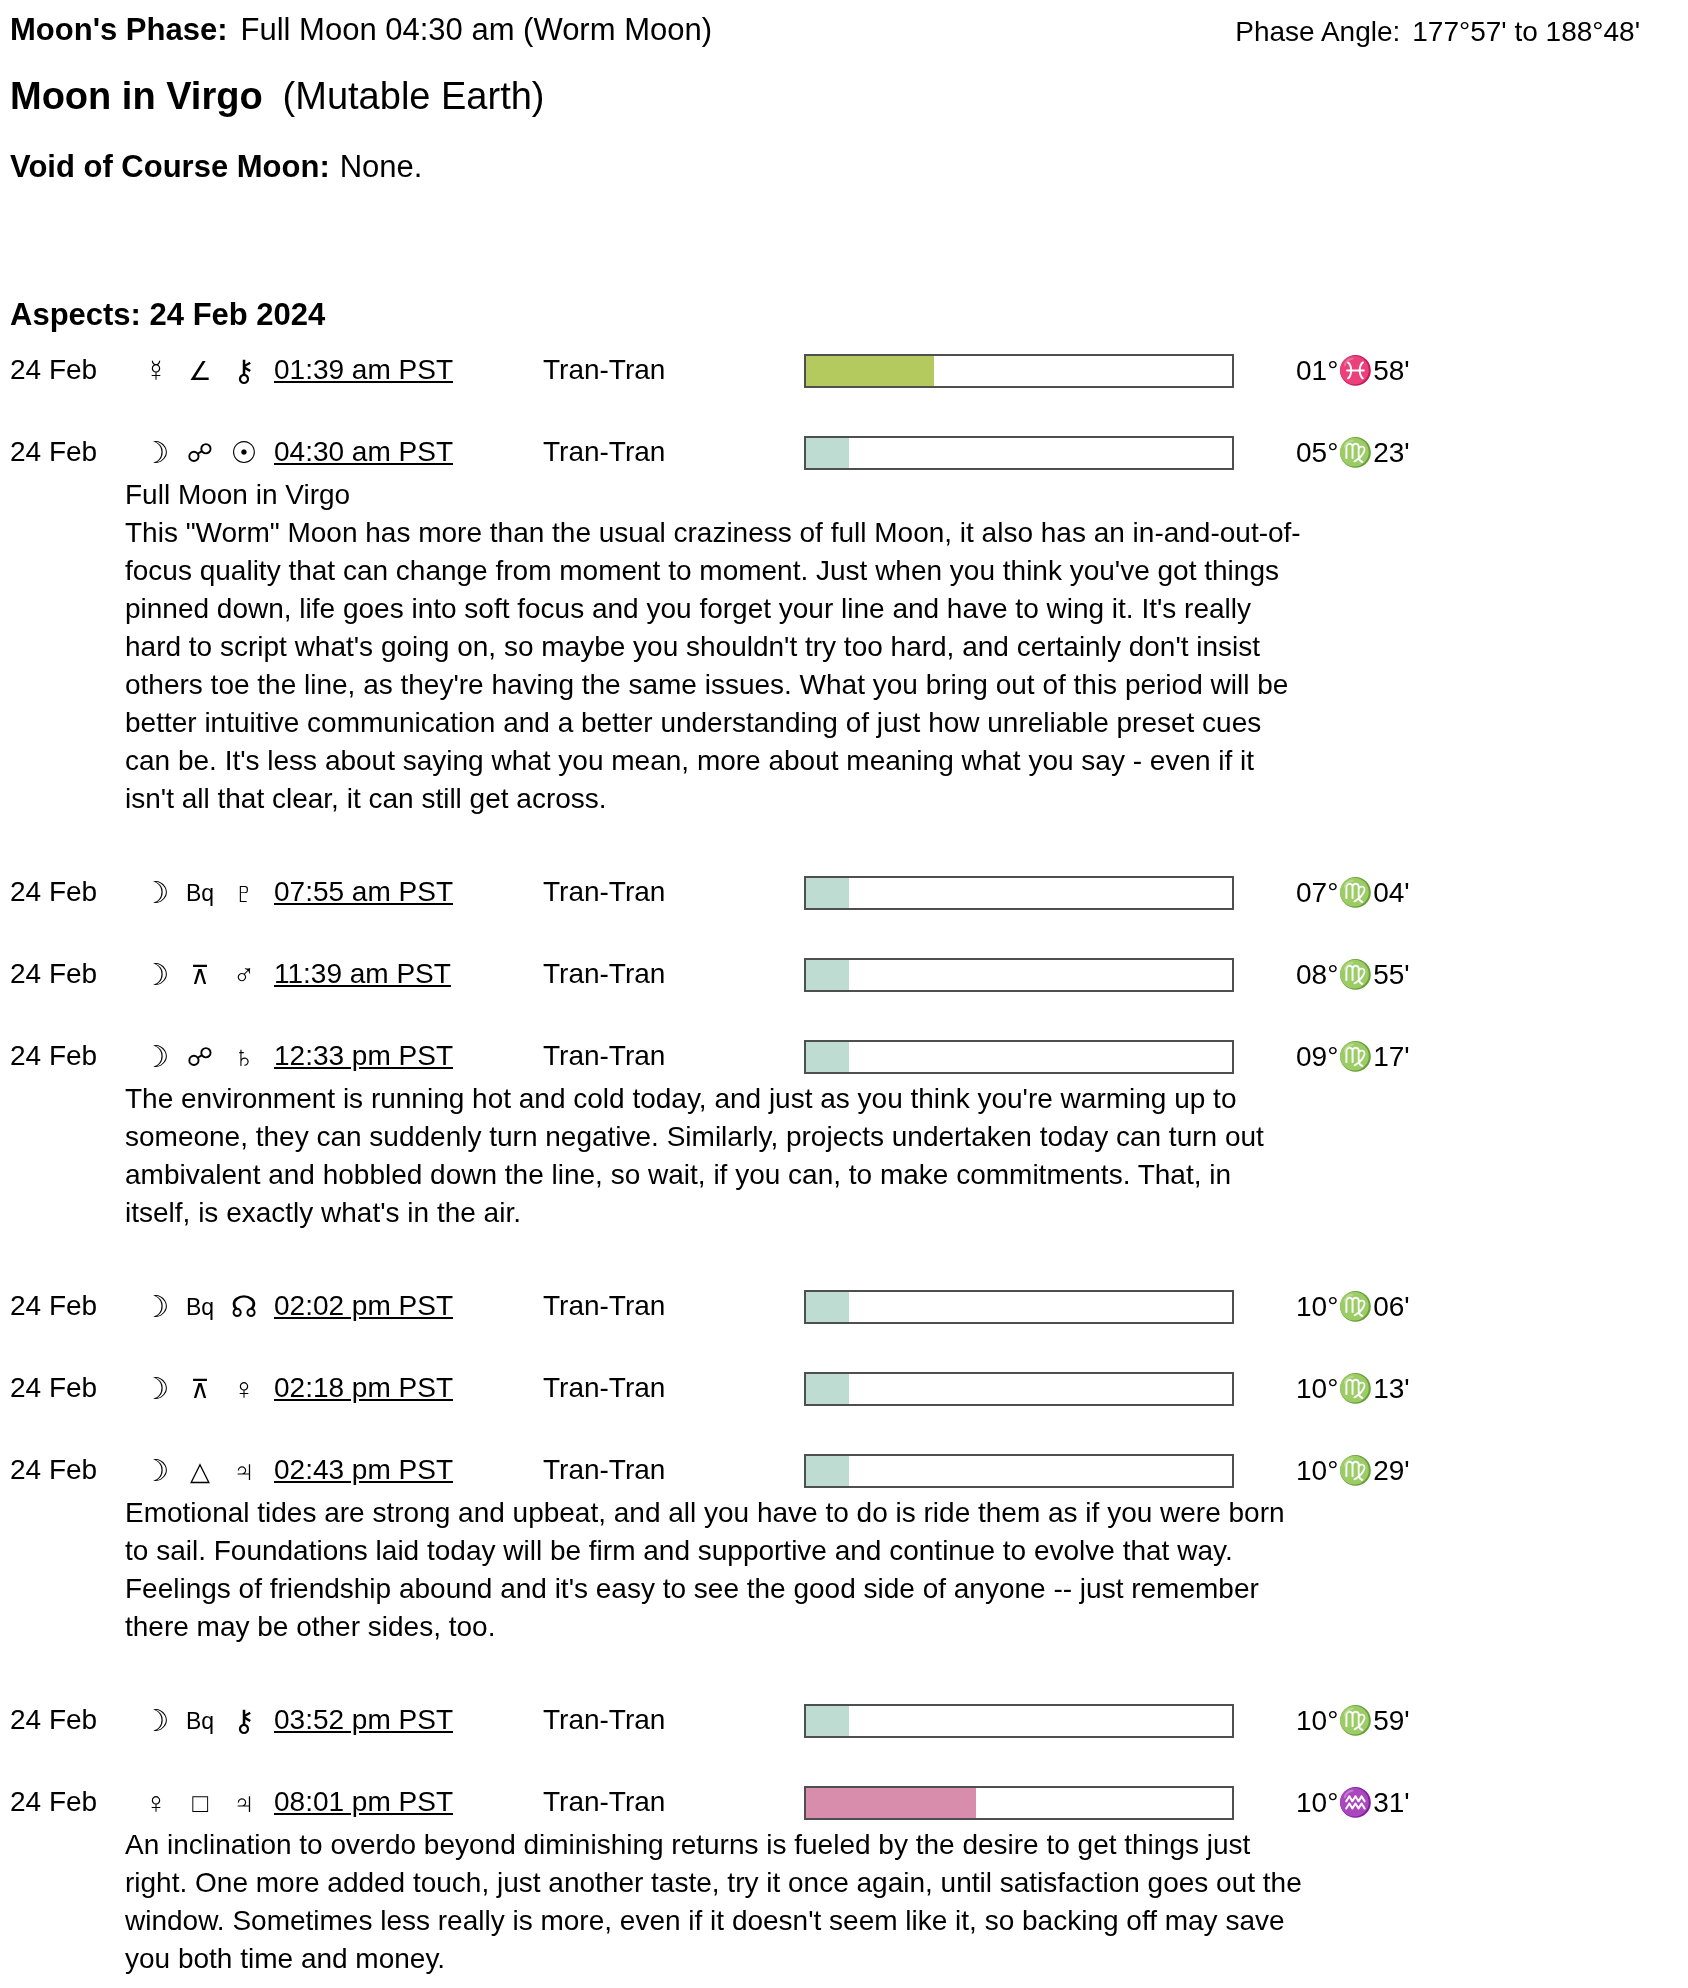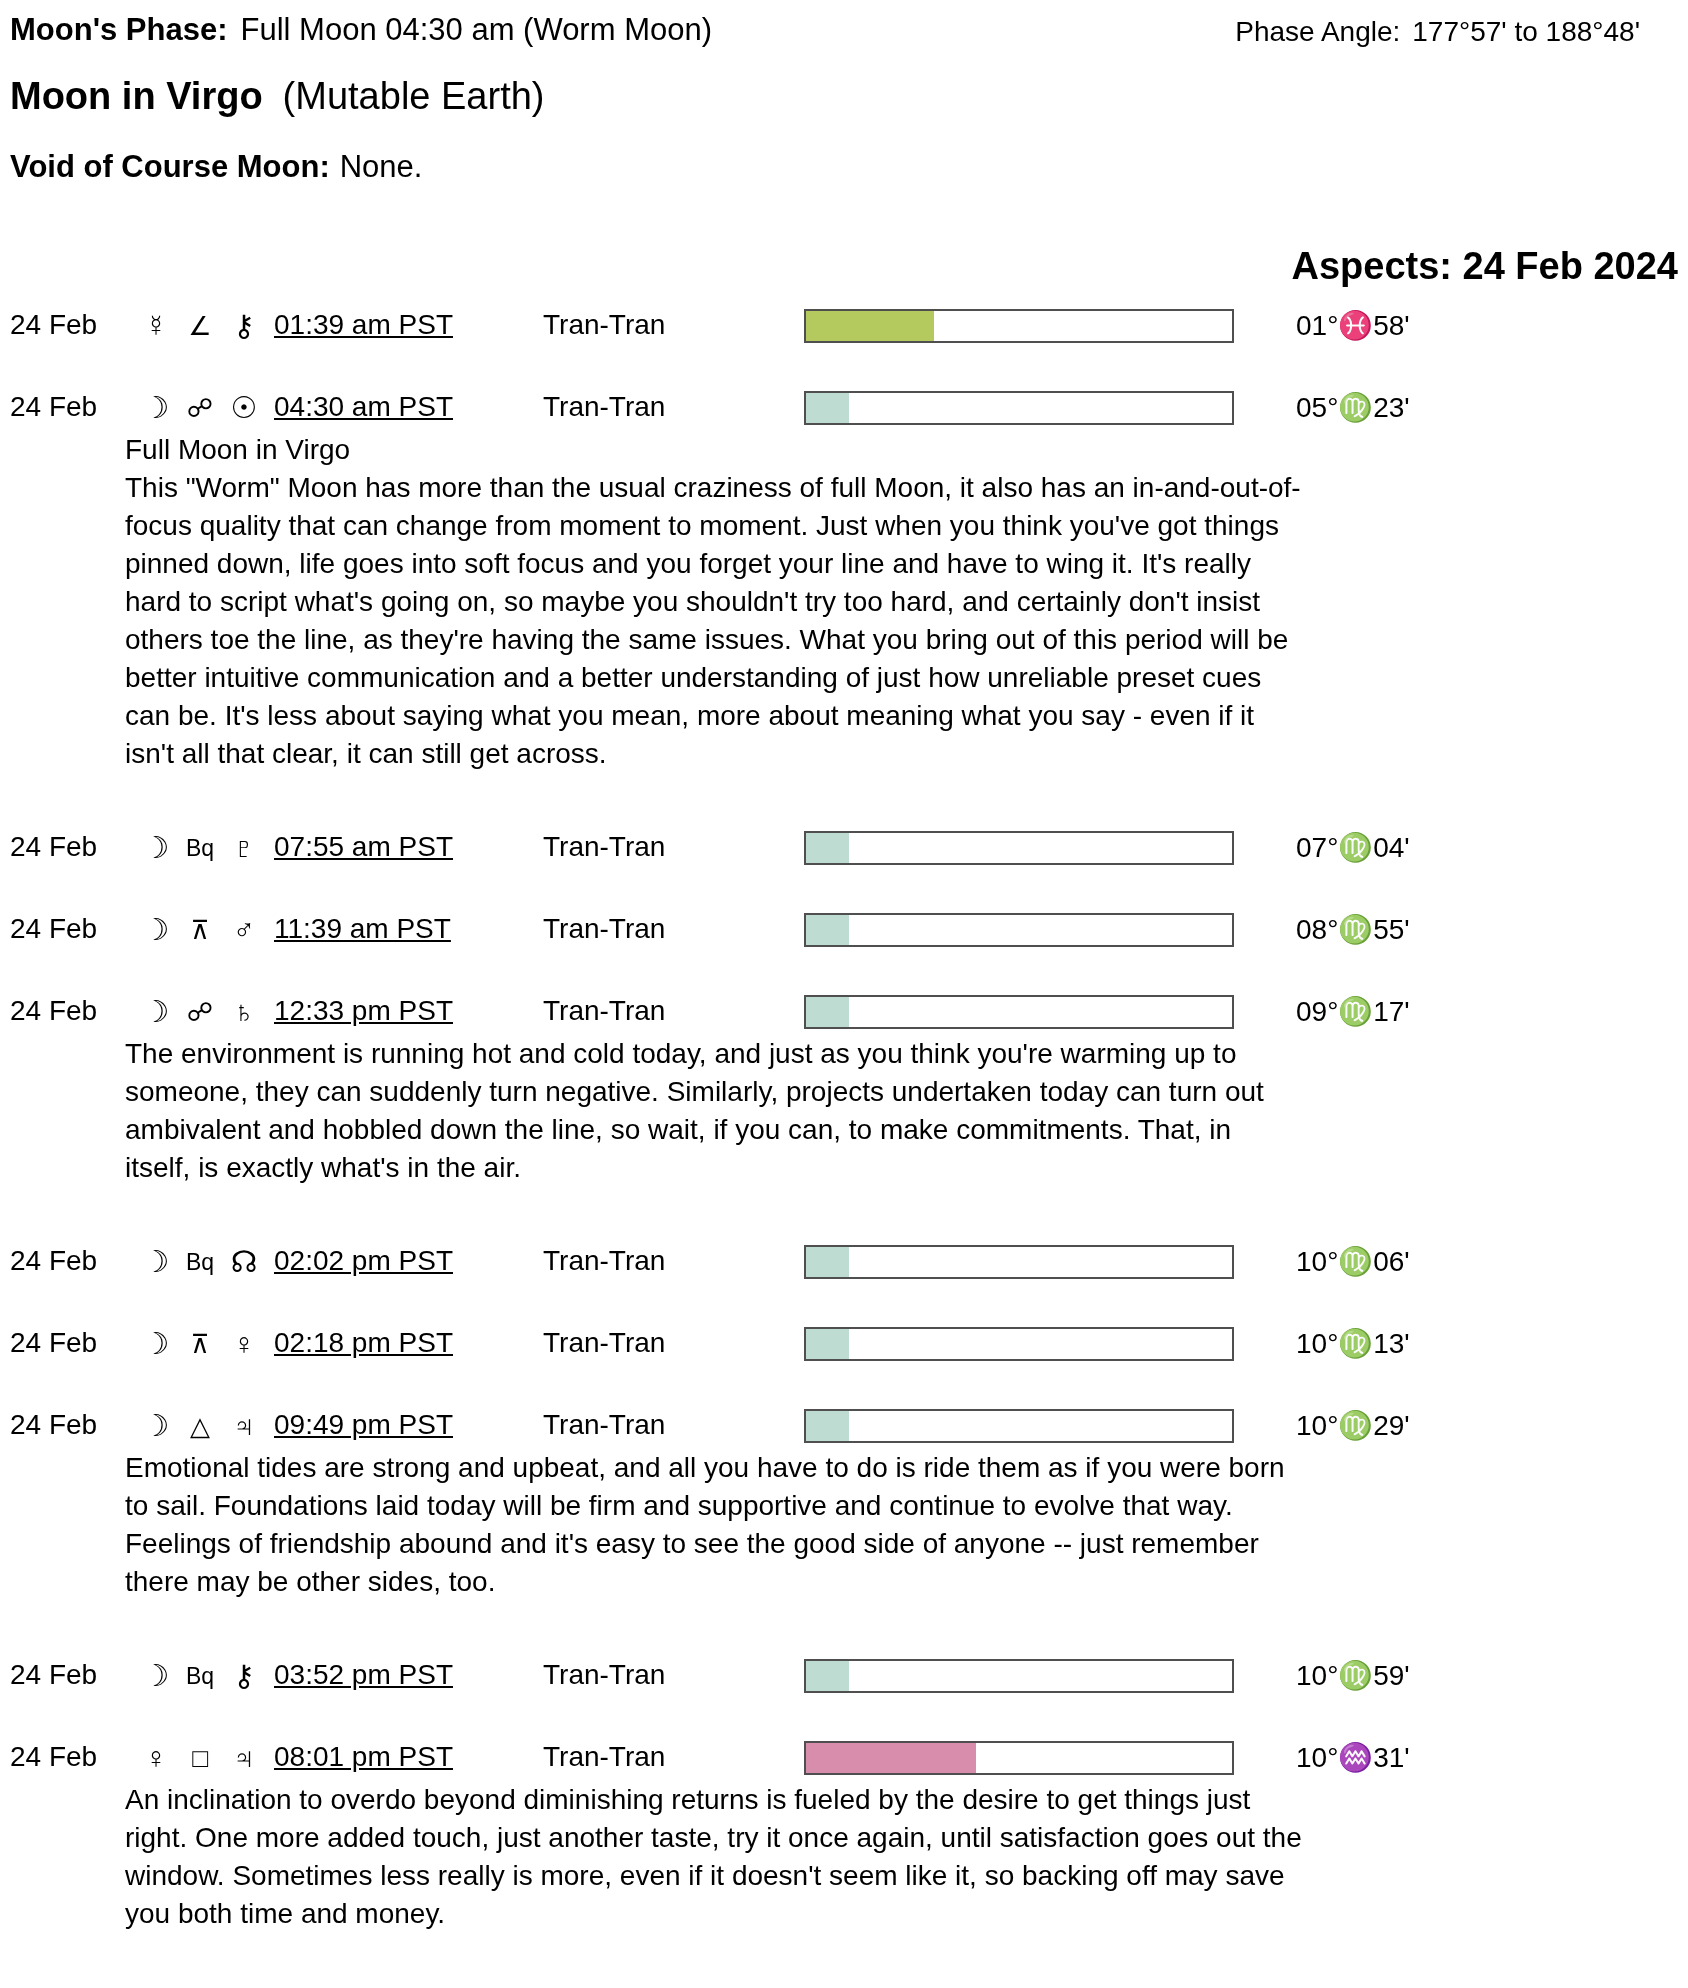--- a/index.html
+++ b/index.html
@@ -15,21 +15,21 @@
   .header-line1 { display:flex; justify-content:space-between; align-items:center; font-size:31px; }
   .bold { font-weight:bold; }
   .hval { margin-left:13px; }
   .hval-wide { margin-left:20px; }
   .phase-angle { font-size:28px; padding-right:38px; padding-top:3px; }
   .phase-angle .hval { margin-left:12px; }
   .header-line2 { margin-top:27px; font-size:38px; }
   .header-line3 { margin-top:31px; font-size:31px; }
 
   
-  .aspects-title { margin-top:60px; text-align:right; font-size:38px; font-weight:bold; }
+  .aspects-title { margin-top:112px; text-align:left; font-size:31px; font-weight:bold; }
   #rows-container { margin-top:21px; }
 
   .aspect-row { display:flex; align-items:flex-start; height:34px; margin-bottom:48px; }
   .aspect-row.has-note { margin-bottom:0; }
   .col-date { width:124px; }
   .col-syms { width:140px; display:flex; align-items:center; }
   .sym { display:inline-block; width:44px; text-align:center; font-size:30px; line-height:34px; }
   .sym-aspect { font-size:26px; }
   .sym-biquintile { font-size:23px; }
   .col-time { width:269px;text-decoration:underline; }
@@ -170,21 +170,21 @@
         </span>
     <span class="col-pos">10°♍13'</span>
   </div>
       <div class="aspect-row has-note">
     <span class="col-date">24 Feb</span>
     <span class="col-syms">
           <span class="sym sym-planet">☽</span>
           <span class="sym sym-aspect">△</span>
           <span class="sym sym-planet">♃</span>
         </span>
-    <span class="col-time">09:49 pm PST</span>
+    <span class="col-time">02:43 pm PST</span>
     <span class="col-tran">Tran-Tran</span>
     <span class="col-bar" style="border-color: rgb(79, 79, 79);">
           <span class="bar-fill" style="width: 10%; background: rgb(191, 220, 211);"></span>
         </span>
     <span class="col-pos">10°♍29'</span>
   </div>
       <div class="note">
     <span>Emotional tides are strong and upbeat, and all you have to do is ride them as if you were born to sail. Foundations laid today will be firm and supportive and continue to evolve that way. Feelings of friendship abound and it's easy to see the good side of anyone -- just remember there may be other sides, too.</span>
   </div>
       <div class="aspect-row">

